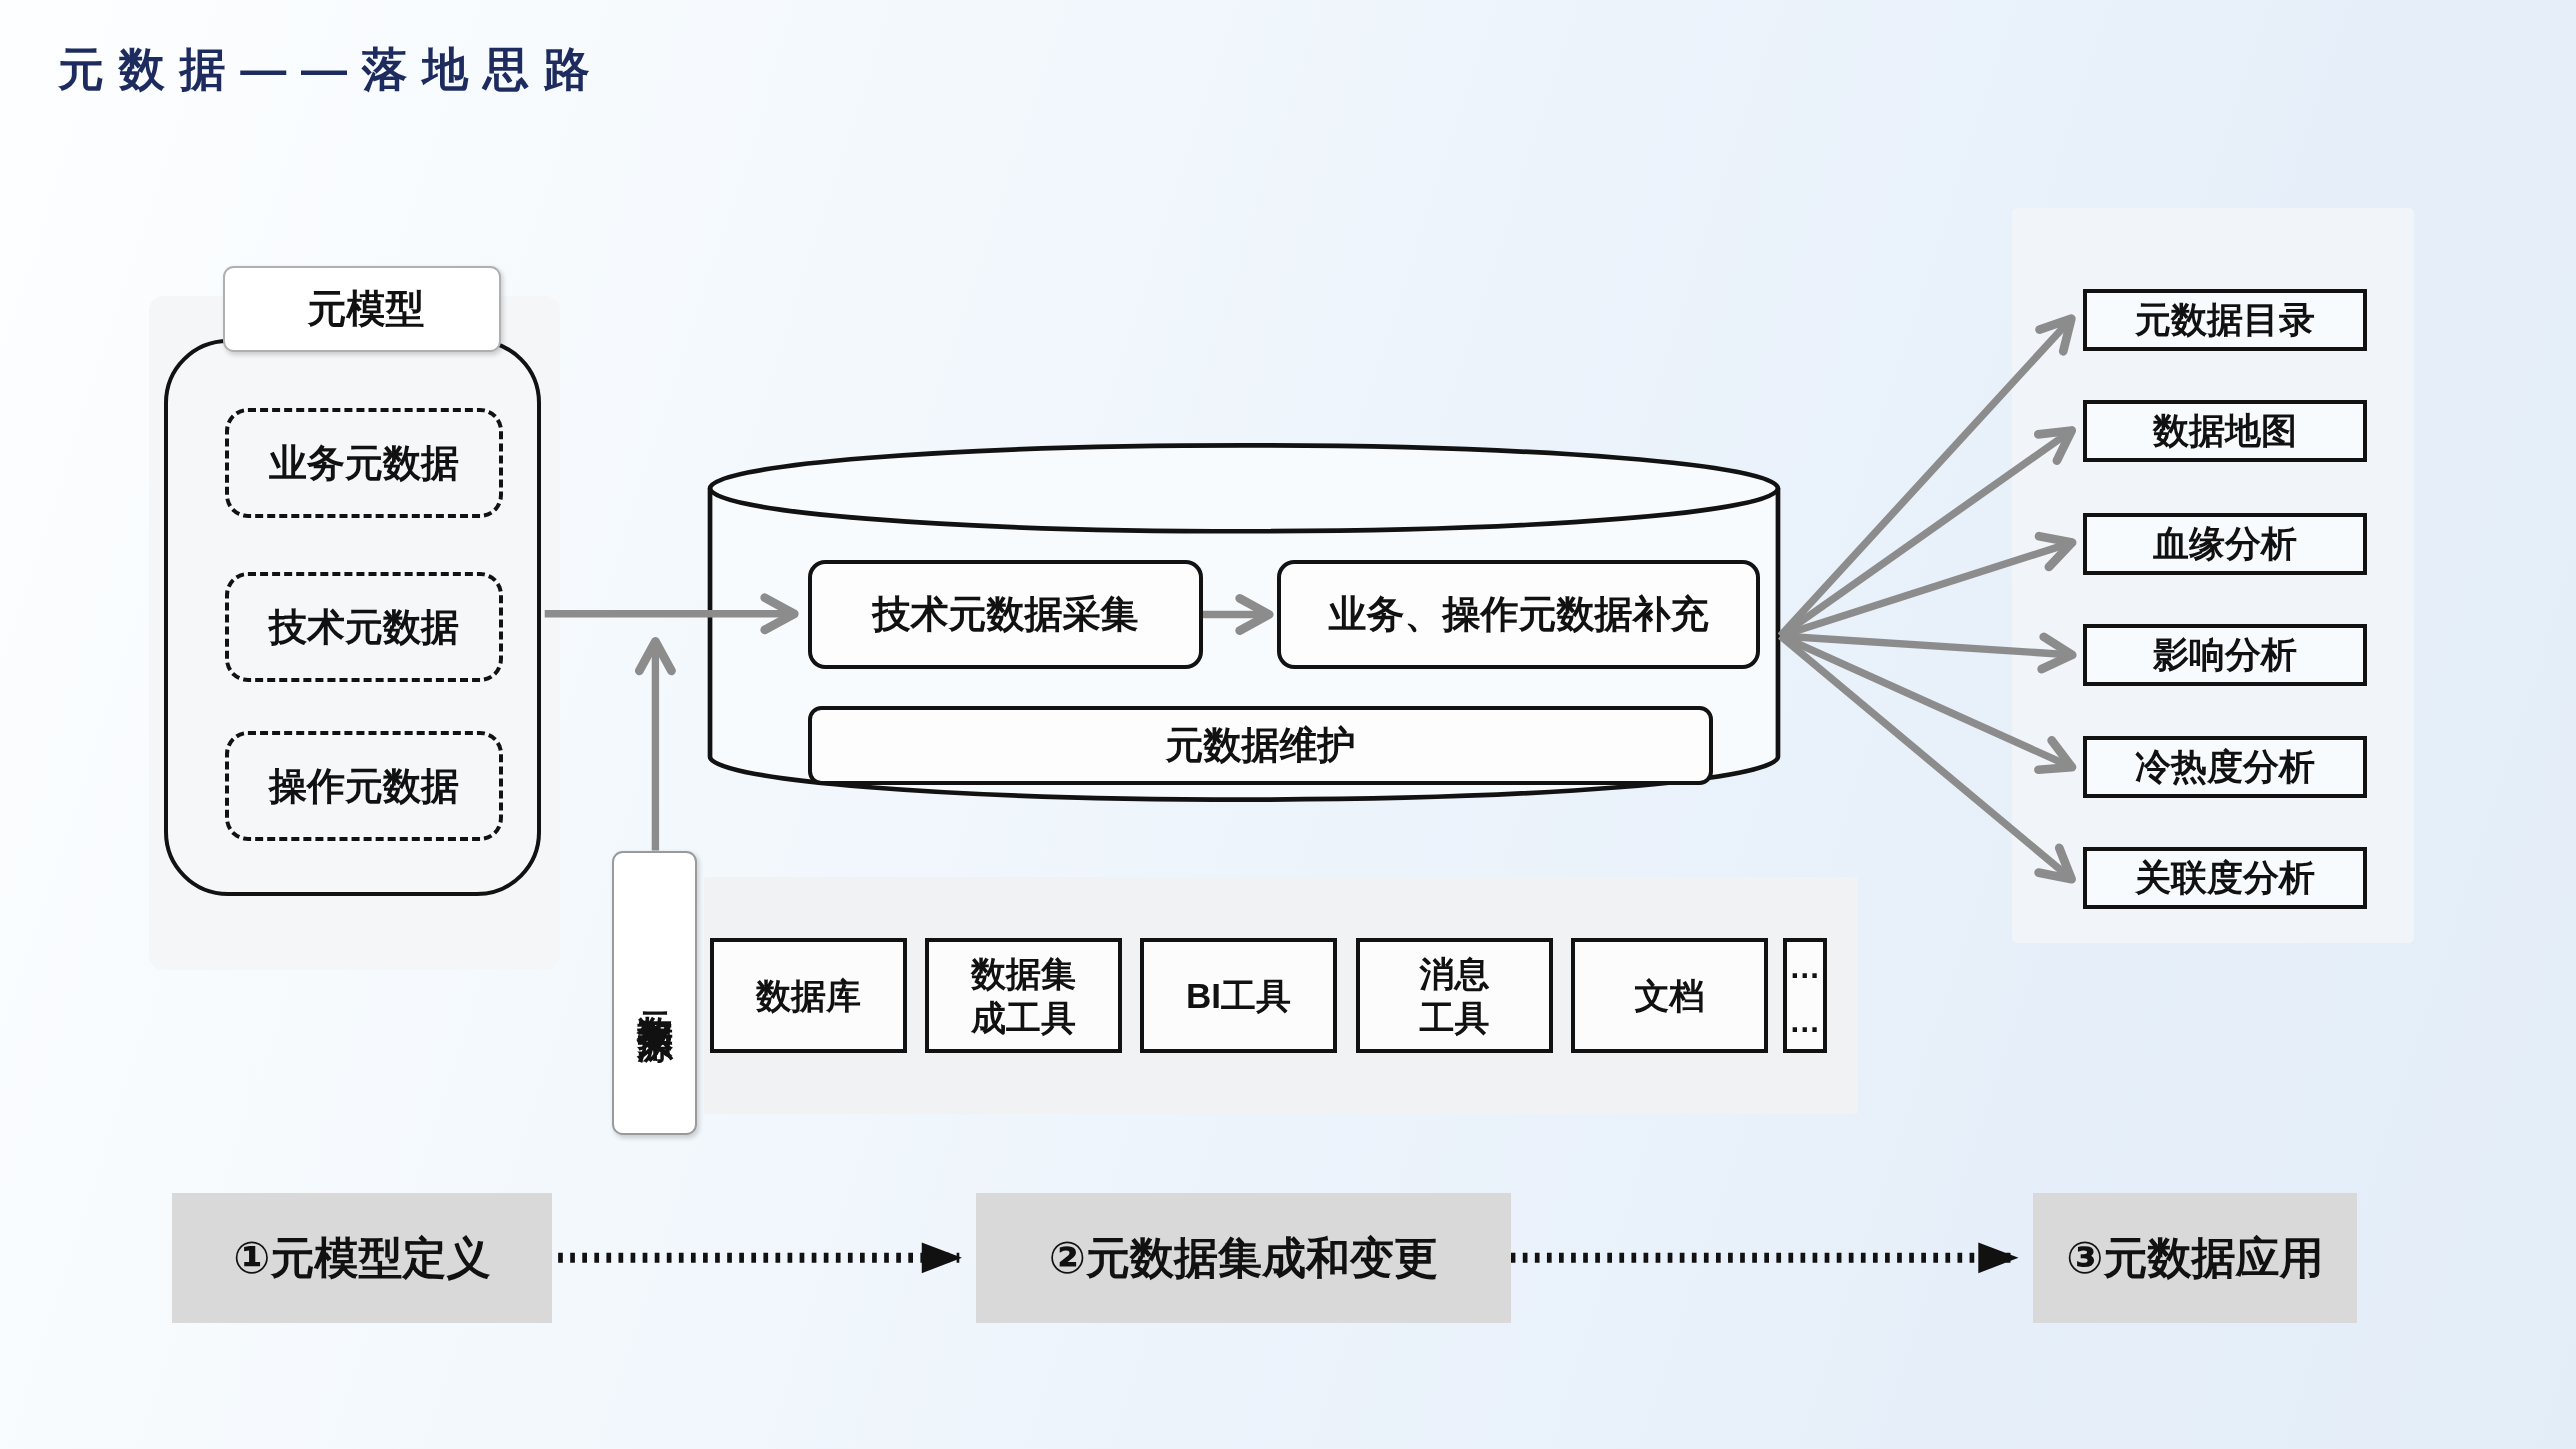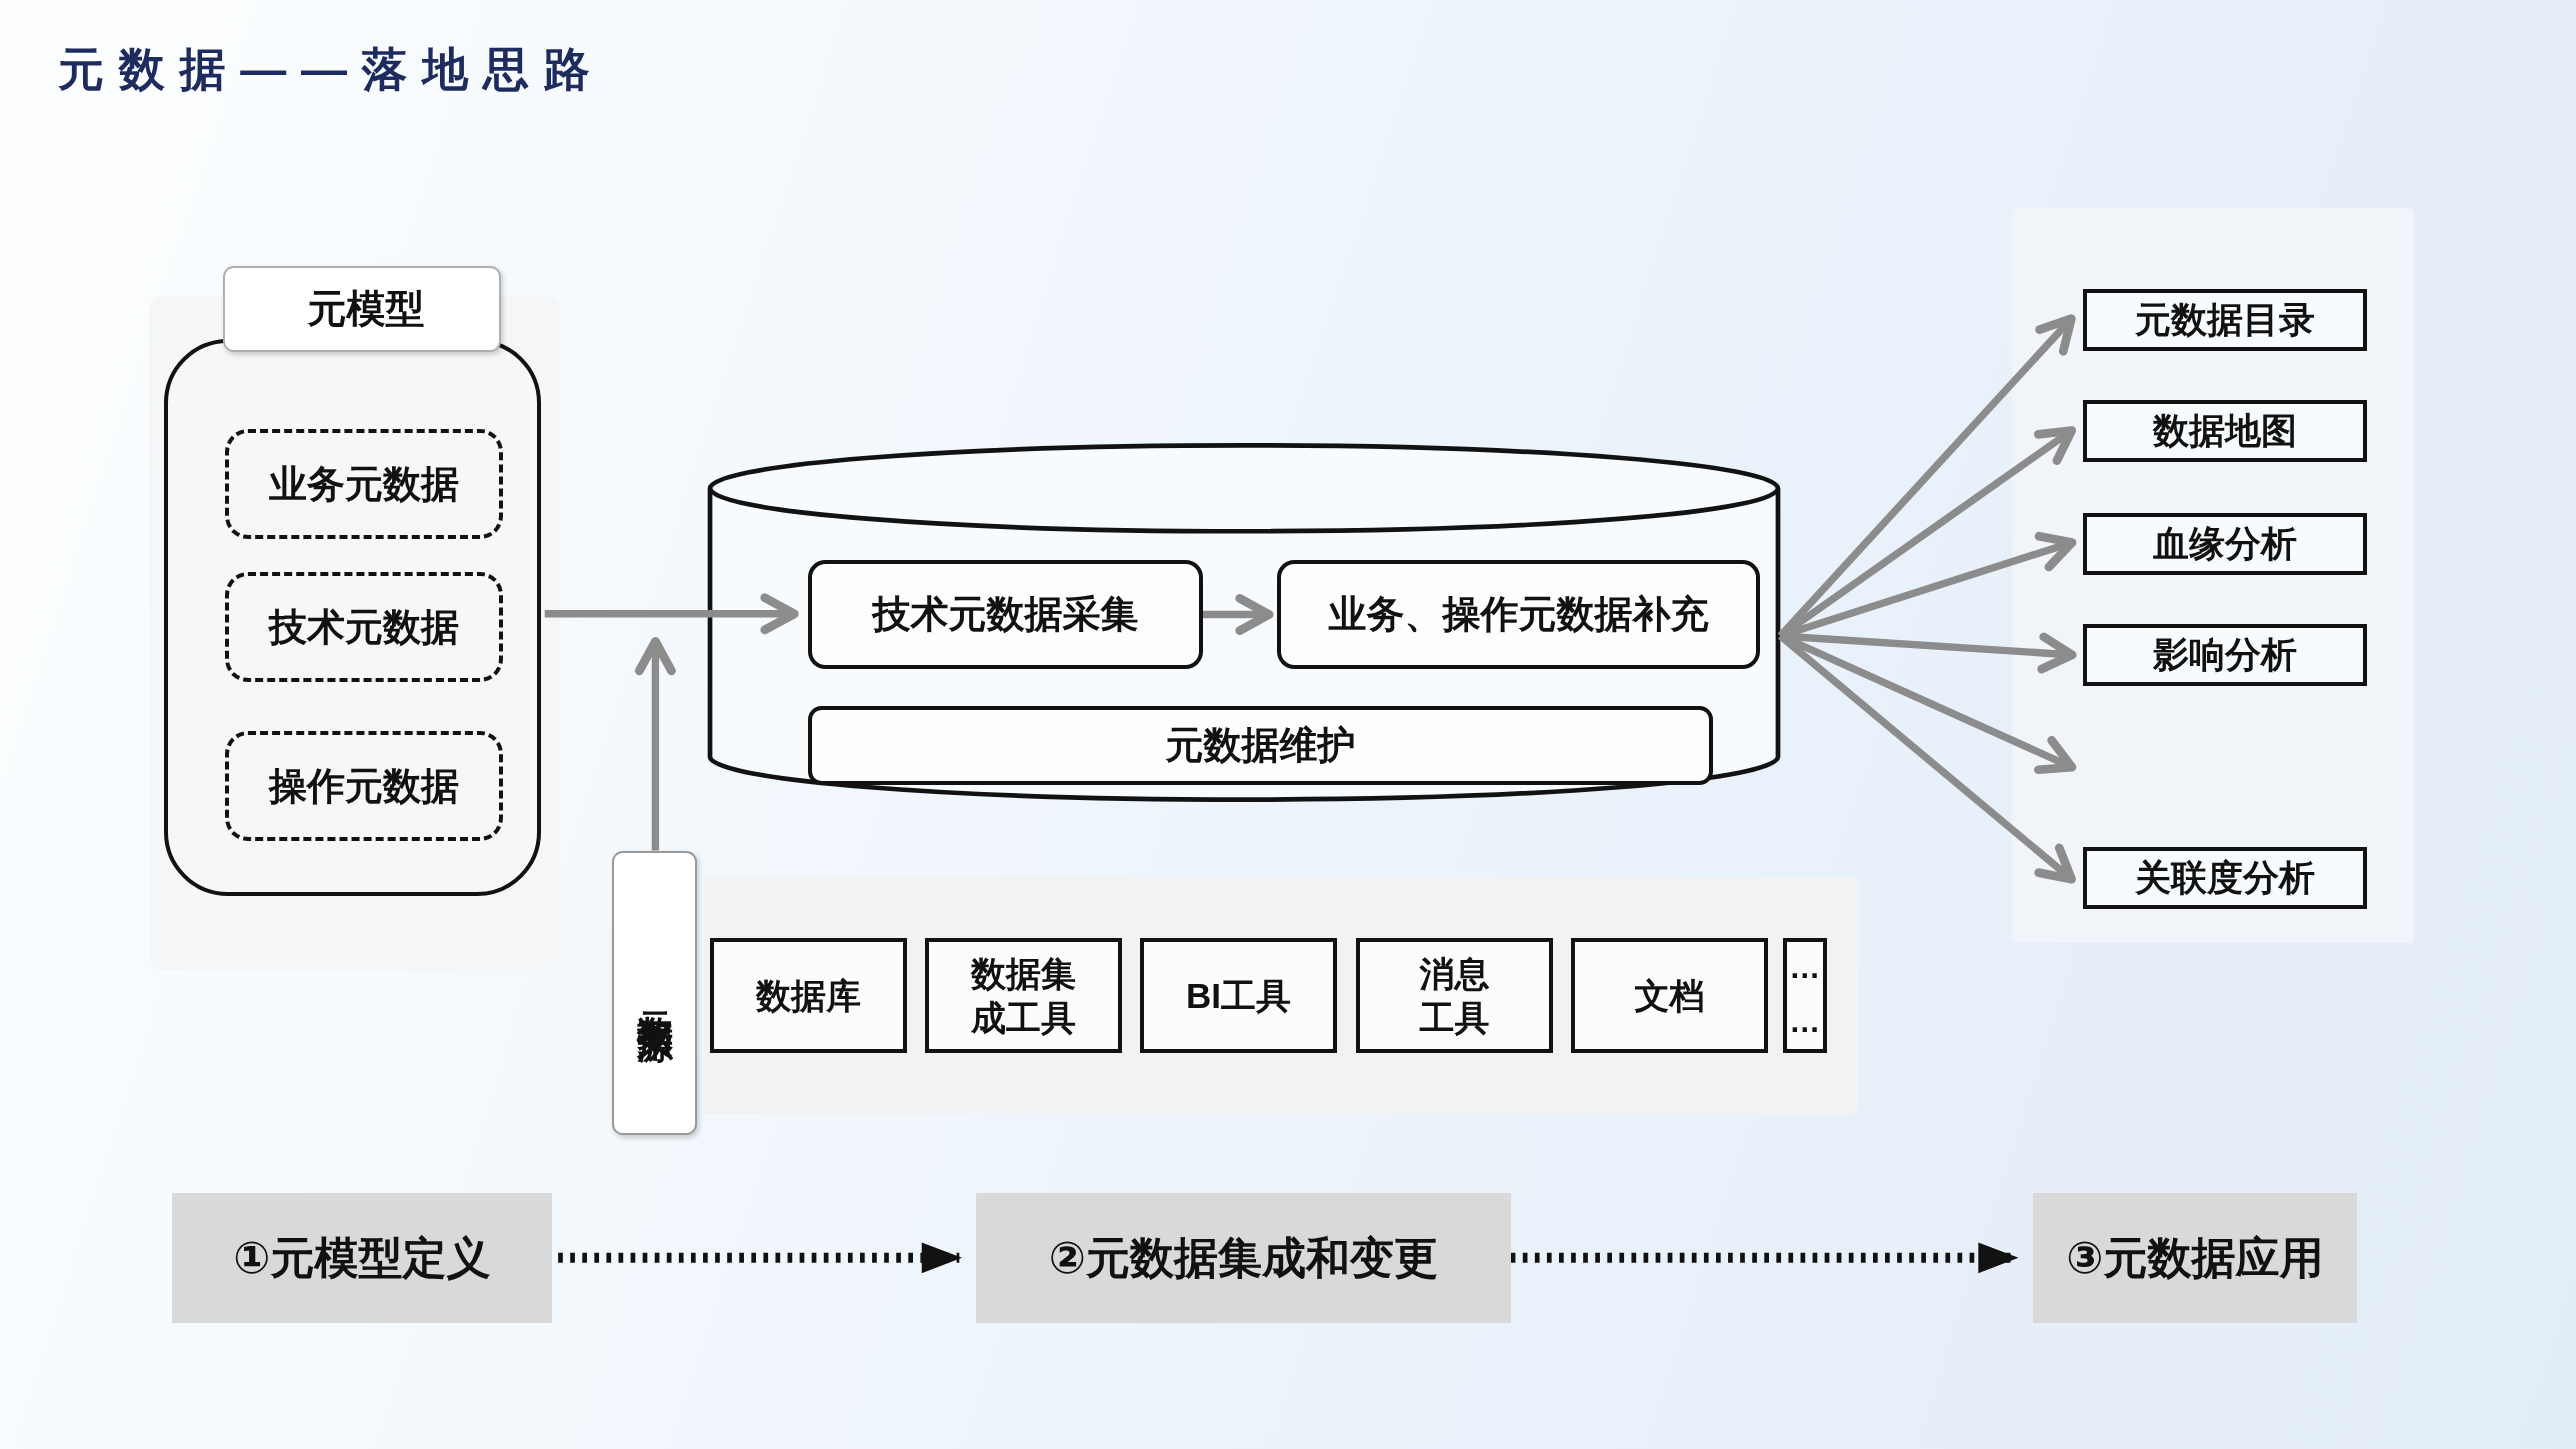--- a/index.html
+++ b/index.html
@@ -145,21 +145,21 @@
     <path d="M2654,948 L3085,1142" stroke="#8c8c8c" stroke-width="11" fill="none" marker-end="url(#chev)"></path>
     <path d="M2654,948 L3085,1308" stroke="#8c8c8c" stroke-width="11" fill="none" marker-end="url(#chev)"></path>
 
     <path d="M832,1875 L1430,1875" stroke="#111111" stroke-width="15" stroke-dasharray="7 11" fill="none" marker-end="url(#tri)"></path>
     <path d="M2252,1875 L3005,1875" stroke="#111111" stroke-width="15" stroke-dasharray="7 11" fill="none" marker-end="url(#tri)"></path>
   </svg>
 
   <div class="abs container-box"></div>
   <div class="abs center tab meta-tab">元模型</div>
 
-  <div class="abs center dashed-item" style="top:429px">业务元数据</div>
+  <div class="abs center dashed-item" style="top:408px">业务元数据</div>
   <div class="abs center dashed-item" style="top:572px">技术元数据</div>
   <div class="abs center dashed-item" style="top:731px">操作元数据</div>
 
   <div class="abs center solid-round collect-box">技术元数据采集</div>
   <div class="abs center solid-round supplement-box">业务、操作元数据补充</div>
   <div class="abs center solid-round maintain-box">元数据维护</div>
 
   <div class="abs center tab sources-tab">元数据来源</div>
 
   <div class="abs center tool-box" style="left:710px">数据库</div>
@@ -171,20 +171,21 @@
   <div class="abs center tool-box" style="left:1571px">文档</div>
   <div class="abs more-box">
     <span>…</span>
     <span>…</span>
   </div>
 
   <div class="abs center app-box" style="top:289px">元数据目录</div>
   <div class="abs center app-box" style="top:400px">数据地图</div>
   <div class="abs center app-box" style="top:513px">血缘分析</div>
   <div class="abs center app-box" style="top:624px">影响分析</div>
+  <div class="abs center app-box" style="top:736px">冷热度分析</div>
   <div class="abs center app-box" style="top:847px">关联度分析</div>
 
   <div class="abs center step-box" style="left:172px;width:380px">①元模型定义</div>
   <div class="abs center step-box" style="left:976px;width:535px">②元数据集成和变更</div>
   <div class="abs center step-box" style="left:2033px;width:324px">③元数据应用</div>
 
 </div>
 
 
 </body></html>

